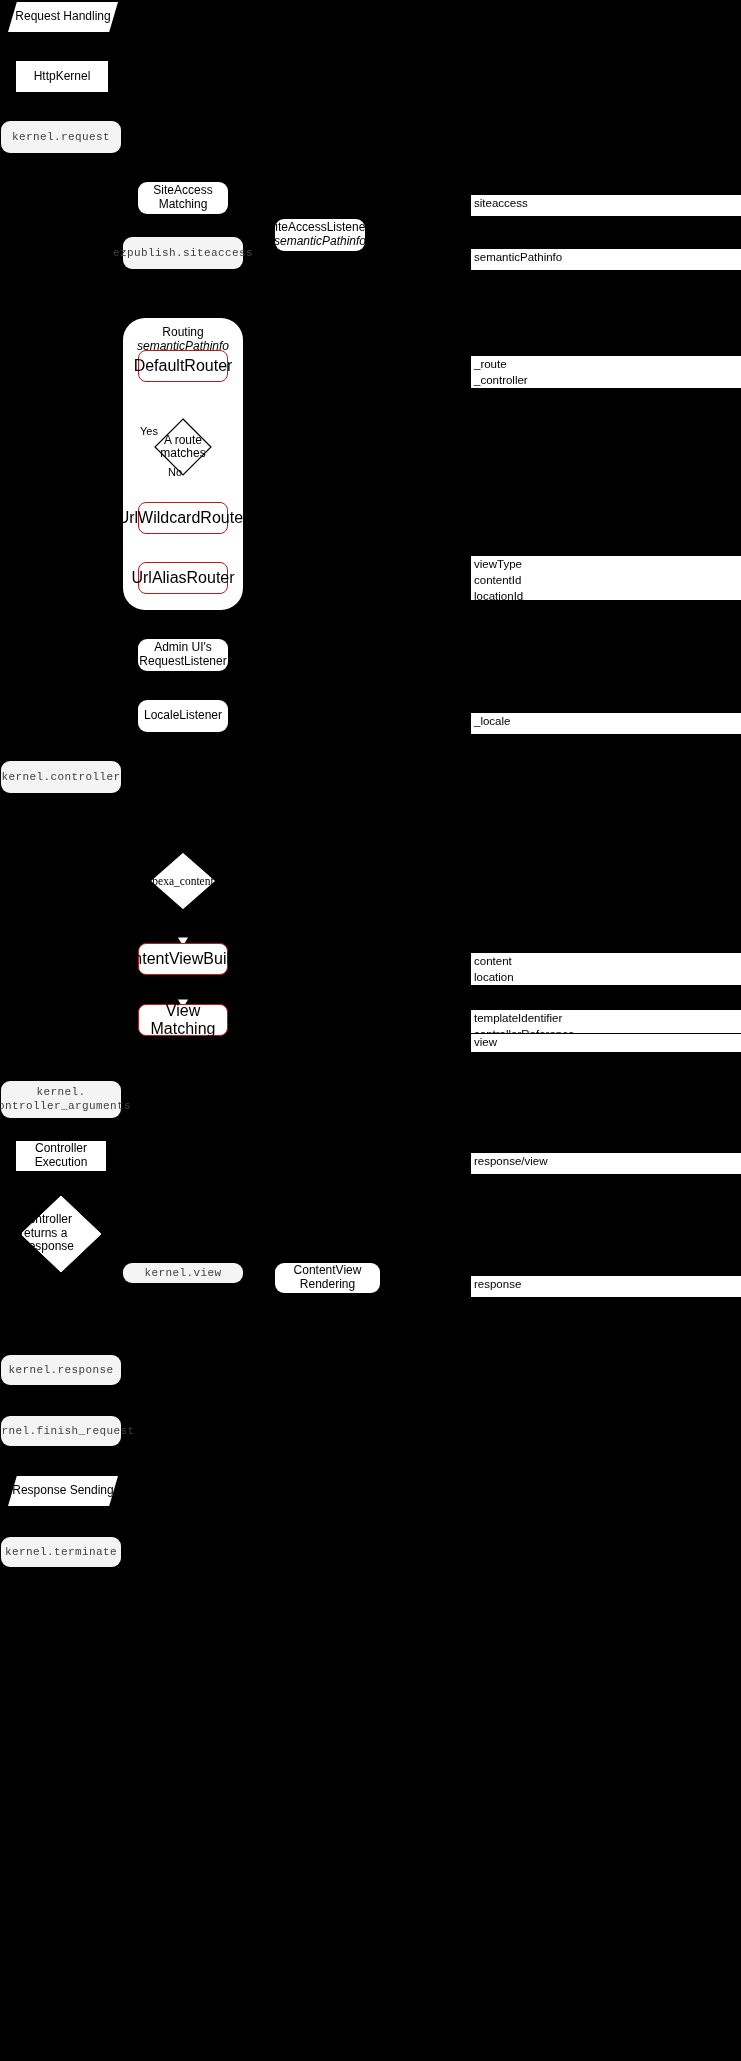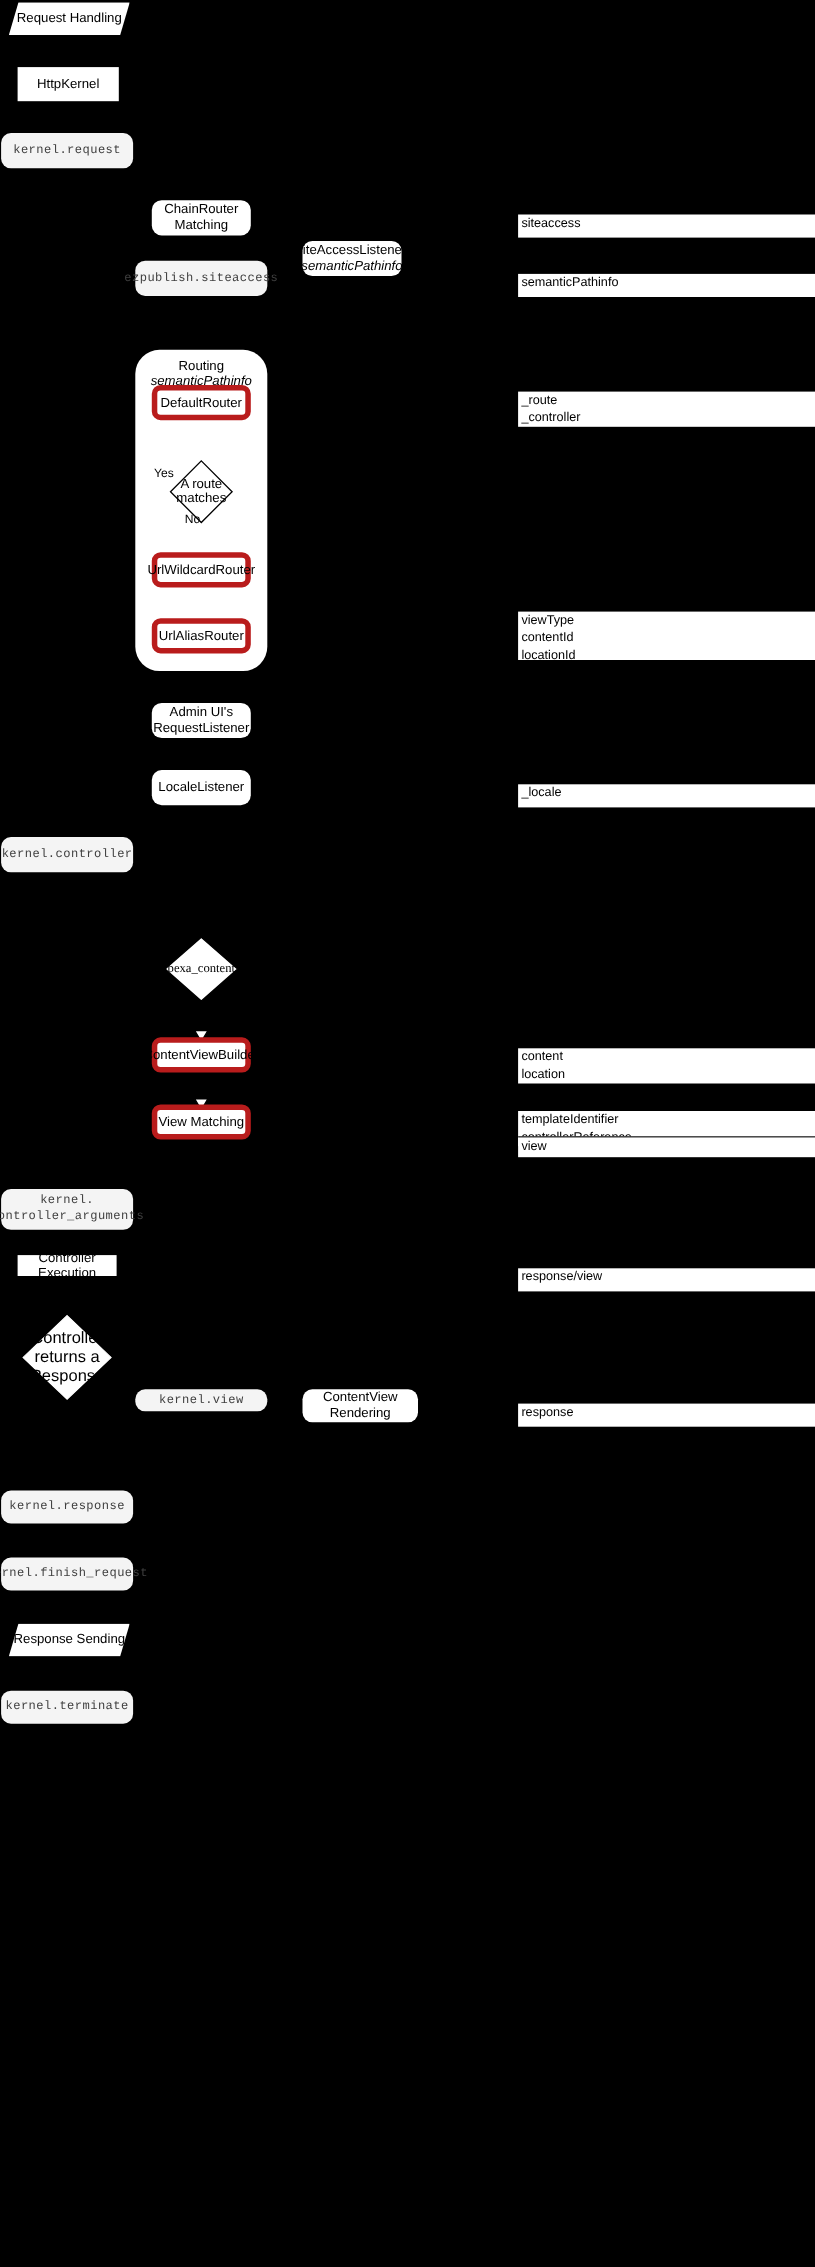--- a/index.html
+++ b/index.html
@@ -89,26 +89,26 @@
     font-size: 12px;
     color: #000000;
     line-height: 1.18;
   }
 
   
   .inner {
     position: absolute;
     box-sizing: border-box;
     background: #ffffff;
-    border: 5px solid #b91c1c;
+    border: 1px solid #b91c1c;
     border-radius: 8px;
     display: flex;
     align-items: center;
     justify-content: center;
-    font-size: 12px;
+    font-size: 16px;
     color: #000000;
     text-align: center;
   }
 
   
   .diamond-wrap { position: absolute; }
   .diamond-wrap svg { display: block; overflow: visible; }
   .diamond-label {
     position: absolute;
     left: 0; right: 0; top: 50%;
@@ -126,22 +126,21 @@
     background: transparent;
   }
 
   
   .diamond-solid { position: absolute; }
   .diamond-solid svg { display: block; }
   .diamond-solid .dtext {
     position: absolute;
     left: 0; right: 0; top: 50%;
     transform: translateY(-50%);
-    text-align: center;
-    font-size: 15px;
+    font-size: 12px;
     line-height: 1.14;
     color: #000000;
   }
 
   
   .wires {
     position: absolute;
     left: 0; top: 0;
     width: 741px; height: 2061px;
     pointer-events: none;
@@ -198,21 +197,21 @@
 
   <div class="node rect" style="left:16px; top:61px; width:92px; height:31px;">
     <span>HttpKernel</span>
   </div>
 
   <div class="node event" style="left:1px; top:121px; width:120px; height:32px;">
     <span>kernel.request</span>
   </div>
 
   <div class="node rounded" style="left:138px; top:182px; width:90px; height:32px;">
-    <span>ChainRouter Matching</span>
+    <span>SiteAccess Matching</span>
   </div>
 
   <div class="attr" style="left:471px; top:195px; width:280px; height:21px;">
     <div>siteaccess</div>
   </div>
 
   <div class="node event" style="left:123px; top:237px; width:120px; height:32px;">
     <span>ezpublish.siteaccess</span>
   </div>
 
@@ -314,21 +313,21 @@
 
   <div class="attr sep" style="left:471px; top:1033px; width:280px; height:19px;">
     <div>view</div>
   </div>
 
   <div class="node event" style="left:1px; top:1081px; width:120px; height:37px; flex-direction:column; line-height:1.25;">
     <span>kernel.</span>
     <span>controller_arguments</span>
   </div>
 
-  <div class="node rect" style="left:16px; top:1141px; width:90px; height:19px;">
+  <div class="node rect" style="left:16px; top:1141px; width:90px; height:30px;">
     <span>Controller Execution</span>
   </div>
 
   <div class="attr" style="left:471px; top:1153px; width:280px; height:21px;">
     <div>response/view</div>
   </div>
 
   <div class="diamond-solid" style="left:20px; top:1195px; width:82px; height:78px;">
     <svg width="82" height="78" viewBox="0 0 82 78" xmlns="http://www.w3.org/2000/svg">
       <polygon points="41,1 81,39 41,77 1,39" fill="#ffffff" stroke="#ffffff" stroke-width="1"></polygon>

